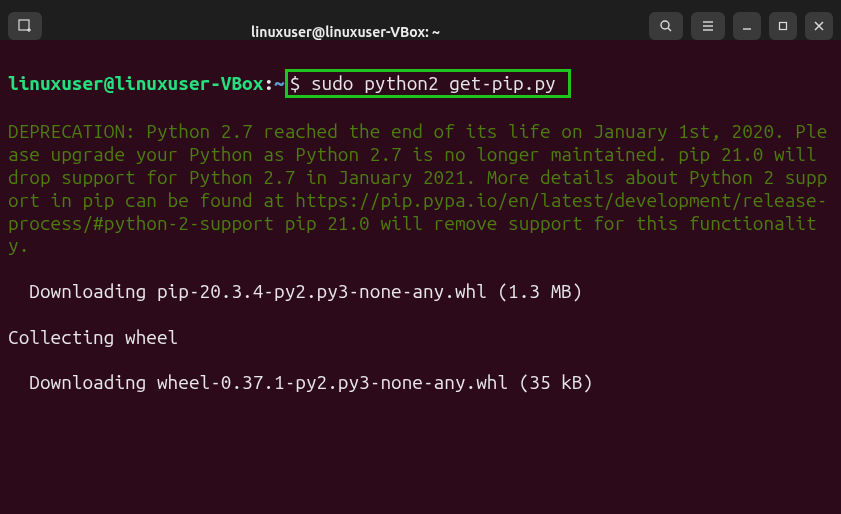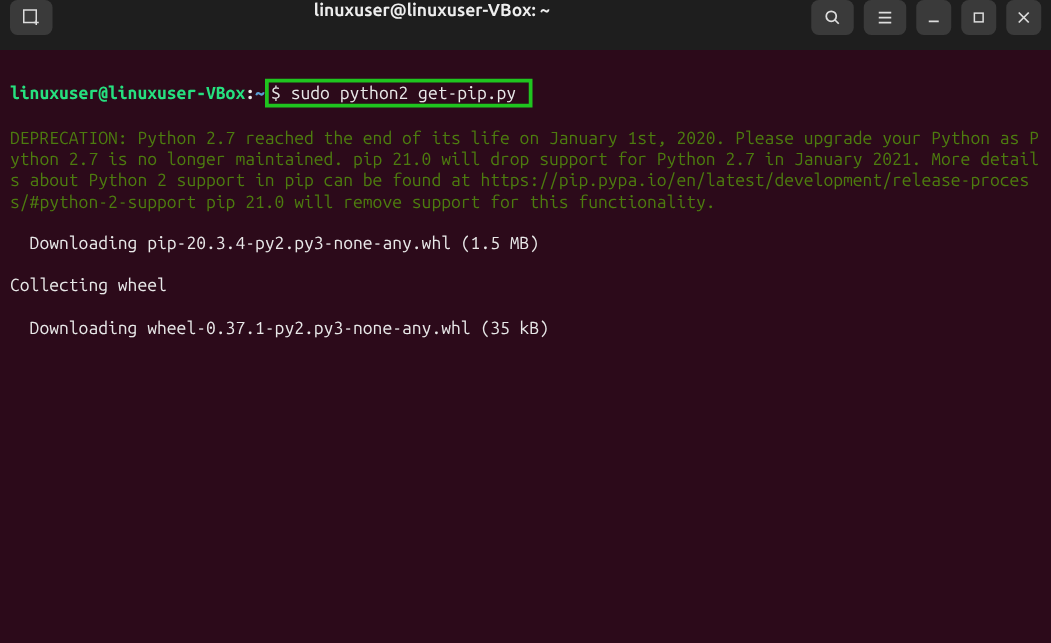--- a/index.html
+++ b/index.html
@@ -7,21 +7,21 @@
       width: 841px;
       height: 514px;
       background: #3a3a3a;
       font-family: 'Ubuntu Mono', 'DejaVu Sans Mono', monospace;
       overflow: hidden;
     }
     .titlebar {
       height: 40px;
       background: #1e1e1e;
       display: flex;
-      align-items: flex-start;
+      align-items: flex-end;
       padding: 0 8px;
       gap: 8px;
     }
     .titlebar-btn {
       width: 34px;
       height: 28px;
       background: #3a3a3a;
       border-radius: 6px;
       display: flex;
       align-items: center;
@@ -48,21 +48,21 @@
       display: flex;
       align-items: center;
       justify-content: center;
       color: #ddd;
       font-size: 11px;
     }
     .terminal {
       background: #2c0a1a;
       height: calc(100% - 40px);
       padding: 6px 8px;
-      font-size: 14px;
+      font-size: 19px;
       line-height: 1.2;
       color: #e8e8e8;
       word-break: break-all;
       white-space: pre-wrap;
     }
     .prompt-user { color: #26e07f; font-weight: bold; }
     .prompt-colon { color: #e8e8e8; font-weight: bold; }
     .prompt-path { color: #5a9fd4; font-weight: bold; }
     .prompt-dollar { color: #e8e8e8; }
     .cmd-highlight {
@@ -121,19 +121,19 @@
           <line x1="1" y1="1" x2="9" y2="9" stroke="#ddd" stroke-width="1.4"></line>
           <line x1="9" y1="1" x2="1" y2="9" stroke="#ddd" stroke-width="1.4"></line>
         </svg>
     </div>
   </div>
 </div>
 
 <div class="terminal">
 <span class="line"><span class="prompt-user">linuxuser@linuxuser-VBox</span><span class="prompt-colon">:</span><span class="prompt-path">~</span><span class="cmd-highlight"><span class="prompt-dollar">$</span><span> sudo python2 get-pip.py </span></span></span>
 <span class="line deprecation">DEPRECATION: Python 2.7 reached the end of its life on January 1st, 2020. Please upgrade your Python as Python 2.7 is no longer maintained. pip 21.0 will drop support for Python 2.7 in January 2021. More details about Python 2 support in pip can be found at https://pip.pypa.io/en/latest/development/release-process/#python-2-support pip 21.0 will remove support for this functionality.</span>
-<span class="line">  Downloading pip-20.3.4-py2.py3-none-any.whl (1.5 MB)</span>
+<span class="line">  Downloading pip-20.3.4-py2.py3-none-any.whl (1.3 MB)</span>
 <span class="line">Collecting wheel</span>
 <span class="line">  Downloading wheel-0.37.1-py2.py3-none-any.whl (35 kB)</span>
 
 
 
 </div>
 
 </body></html>

